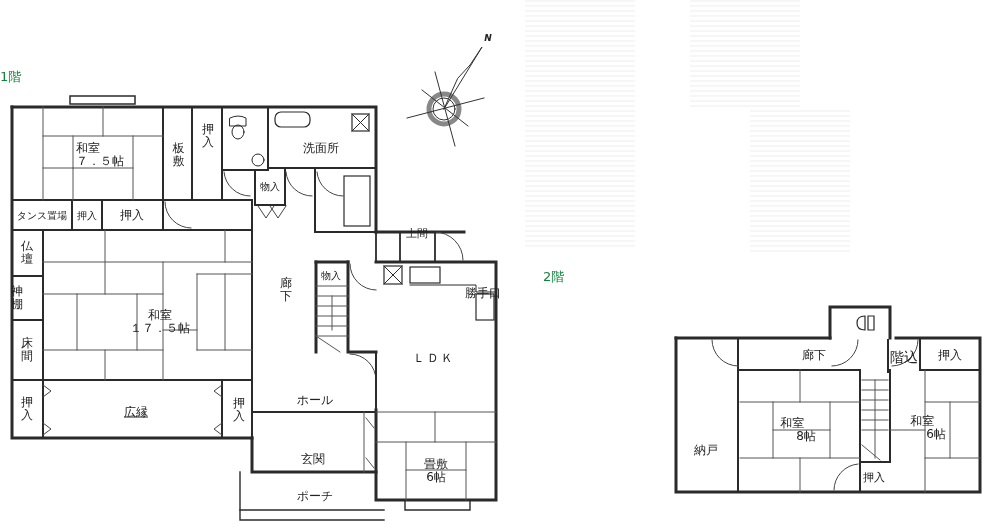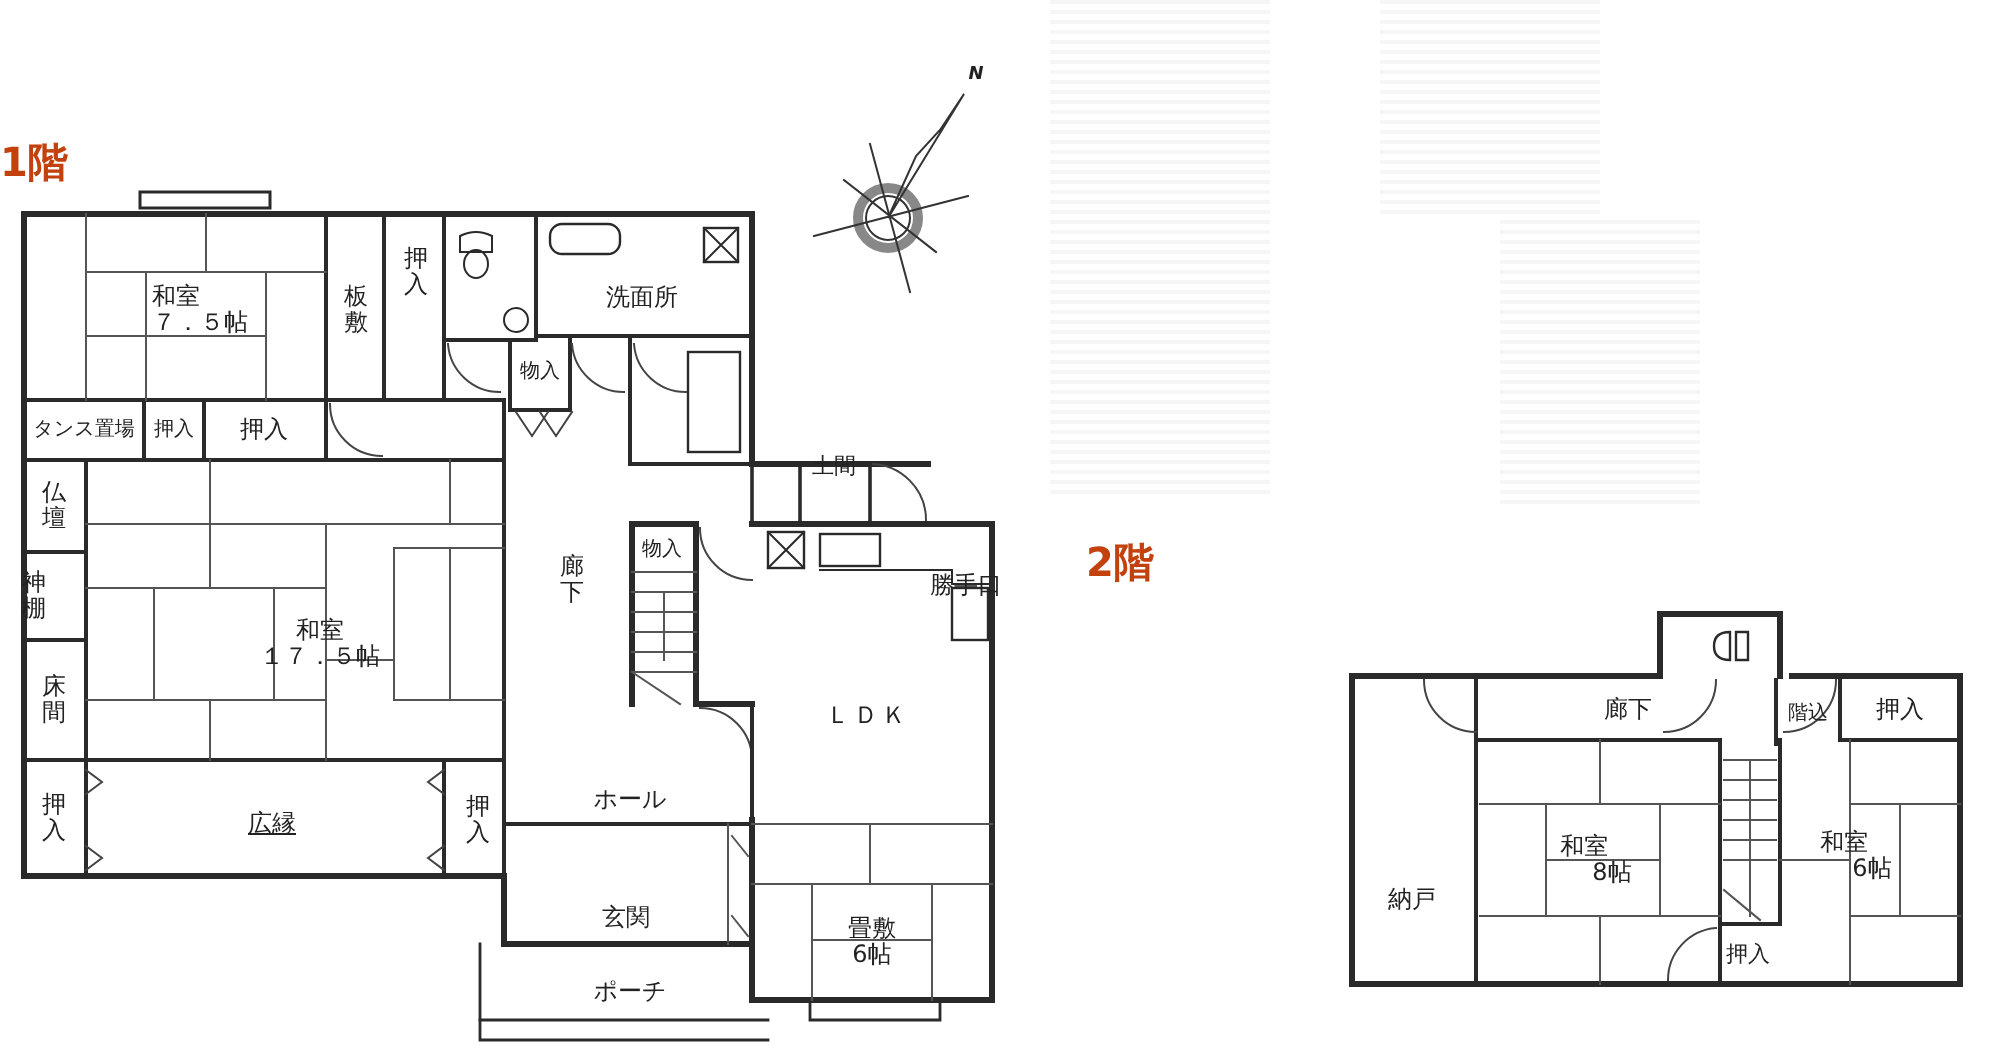--- a/index.html
+++ b/index.html
@@ -2,21 +2,21 @@
 <html><head>
 <meta charset="utf-8">
 <style>
   html, body { margin: 0; padding: 0; background: #ffffff; }
   body { width: 1000px; height: 531px; position: relative; overflow: hidden;
          font-family: "DejaVu Sans", sans-serif; color: #222; }
   #plan { position: absolute; left: 0; top: 0; width: 1000px; height: 531px; }
   .lbl { position: absolute; font-size: 12px; line-height: 13px; color: #222;
          white-space: nowrap; transform: translate(-50%, -50%); text-align: center; }
   .lbl.v { white-space: normal; width: 13px; word-break: break-all; }
-  .floor-title { position: absolute; font-size: 20px; font-weight: bold; color: #c2410c;
+  .floor-title { position: absolute; font-size: 13px; font-weight: normal; color: #15803d;
                  font-family: "DejaVu Sans", sans-serif; }
   .faint { position: absolute; background: repeating-linear-gradient(180deg, #f4f4f4 0 2px, #ffffff 2px 5px); opacity: .8; }
 </style>
 </head>
 <body>
 
 <div class="faint" style="left:525px;top:0;width:110px;height:250px;"></div>
 <div class="faint" style="left:690px;top:0;width:110px;height:110px;"></div>
 <div class="faint" style="left:750px;top:110px;width:100px;height:145px;"></div>
 
@@ -206,27 +206,27 @@
 <div class="floor-title" style="left:0px;top:68px;">1階</div>
 <div class="floor-title" style="left:543px;top:268px;">2階</div>
 
 <div class="lbl" style="left:488px;top:38px;font-size:9px;font-style:italic;font-weight:bold;">N</div>
 <div style="position:absolute;left:405px;top:45px;width:85px;height:105px;"></div>
 
 <div class="lbl" style="left:100px;top:155px;text-align:left;">
   <div style="text-align:left;">和室</div>
   <div>７．５帖</div>
 </div>
-<div class="lbl v" style="left:178px;top:155px;">板敷</div>
+<div class="lbl v" style="left:178px;top:155px;text-align:right;">板敷</div>
 <div class="lbl v" style="left:208px;top:136px;">押入</div>
 <div class="lbl" style="left:42px;top:215px;font-size:10px;">タンス置場</div>
 <div class="lbl" style="left:87px;top:215px;font-size:10px;">押入</div>
 <div class="lbl" style="left:132px;top:215px;">押入</div>
 <div class="lbl" style="left:270px;top:186px;font-size:10px;">物入</div>
-<div class="lbl" style="left:321px;top:149px;">洗面所</div>
+<div class="lbl" style="left:321px;top:149px;font-family:Liberation Mono, monospace;">洗面所</div>
 <div class="lbl" style="left:417px;top:233px;font-size:11px;">土間</div>
 <div class="lbl" style="left:483px;top:249px;margin-top:44px;">勝手口</div>
 
 <div class="lbl v" style="left:27px;top:253px;">仏壇</div>
 <div class="lbl v" style="left:17px;top:298px;">神棚</div>
 <div class="lbl v" style="left:27px;top:350px;">床間</div>
 <div class="lbl" style="left:160px;top:322px;">
   <div>和室</div>
   <div>１７．５帖</div>
 </div>
@@ -239,21 +239,21 @@
 <div class="lbl" style="left:434px;top:358px;letter-spacing:2px;">ＬＤＫ</div>
 <div class="lbl" style="left:315px;top:400px;">ホール</div>
 <div class="lbl" style="left:313px;top:443px;margin-top:16px;">玄関</div>
 <div class="lbl" style="left:436px;top:471px;">
   <div>畳敷</div>
   <div>6帖</div>
 </div>
 <div class="lbl" style="left:315px;top:496px;">ポーチ</div>
 
 <div class="lbl" style="left:814px;top:355px;">廊下</div>
-<div class="lbl" style="left:904px;top:357px;font-size:10px;">階込</div>
+<div class="lbl" style="left:904px;top:357px;font-size:14px;">階込</div>
 <div class="lbl" style="left:950px;top:355px;">押入</div>
 <div class="lbl" style="left:706px;top:418px;margin-top:32px;">納戸</div>
 <div class="lbl" style="left:798px;top:430px;">
   <div style="text-align:left;">和室</div>
   <div style="padding-left:16px;">8帖</div>
 </div>
 <div class="lbl" style="left:928px;top:428px;">
   <div style="text-align:left;">和室</div>
   <div style="padding-left:16px;">6帖</div>
 </div>

